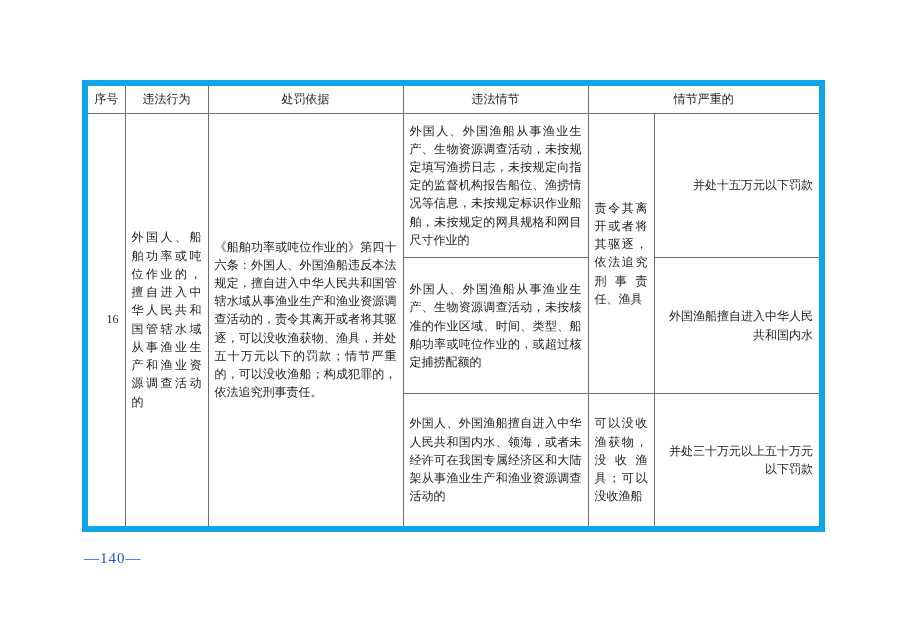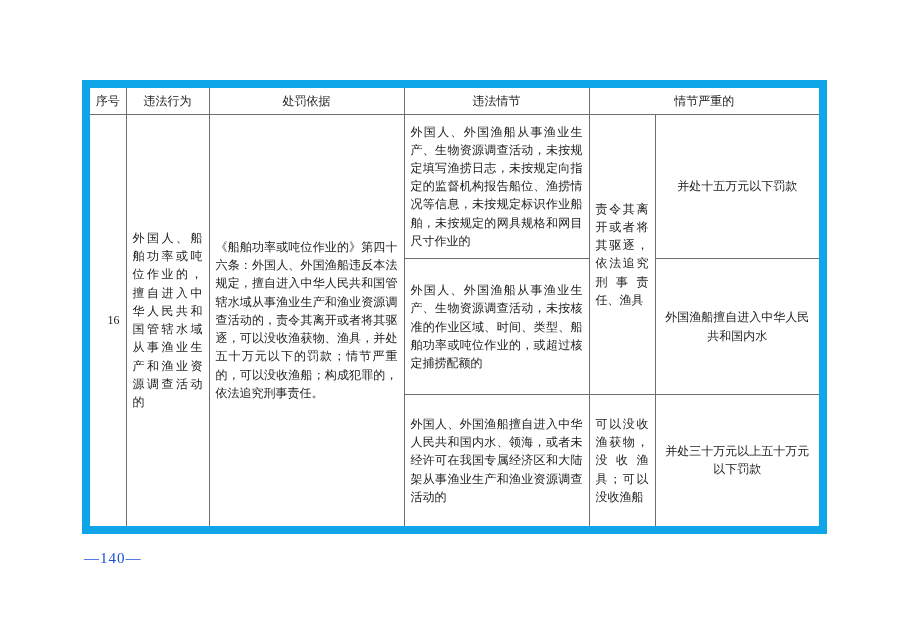--- a/index.html
+++ b/index.html
@@ -17,21 +17,21 @@
     background: #ffffff;
     overflow: hidden;
   }
   table.law-table {
     position: absolute;
     left: 82px;
     top: 80px;
     width: 737px;
     border-collapse: collapse;
     table-layout: fixed;
-    border: 8px solid #0ea5e9;
+    border: 6px solid #0ea5e9;
   }
   table.law-table th,
   table.law-table td {
     border: 1px solid #6e6e6e;
     font-weight: normal;
     font-size: 12px;
     line-height: 1.52;
     padding: 8px 6px;
     vertical-align: middle;
     word-break: break-all;
@@ -46,21 +46,21 @@
   tr.body-row-2 { height: 136px; }
   tr.body-row-3 { height: 135px; }
   td.cell-center {
     text-align: right;
   }
   td.cell-justify {
     text-align: justify;
     text-align-last: left;
   }
   td.cell-left {
-    text-align: center;
+    text-align: right;
   }
   .page-number {
     position: absolute;
     left: 84px;
     top: 550px;
     font-size: 15px;
     color: #1d4ed8;
     letter-spacing: 1px;
   }
 </style>

